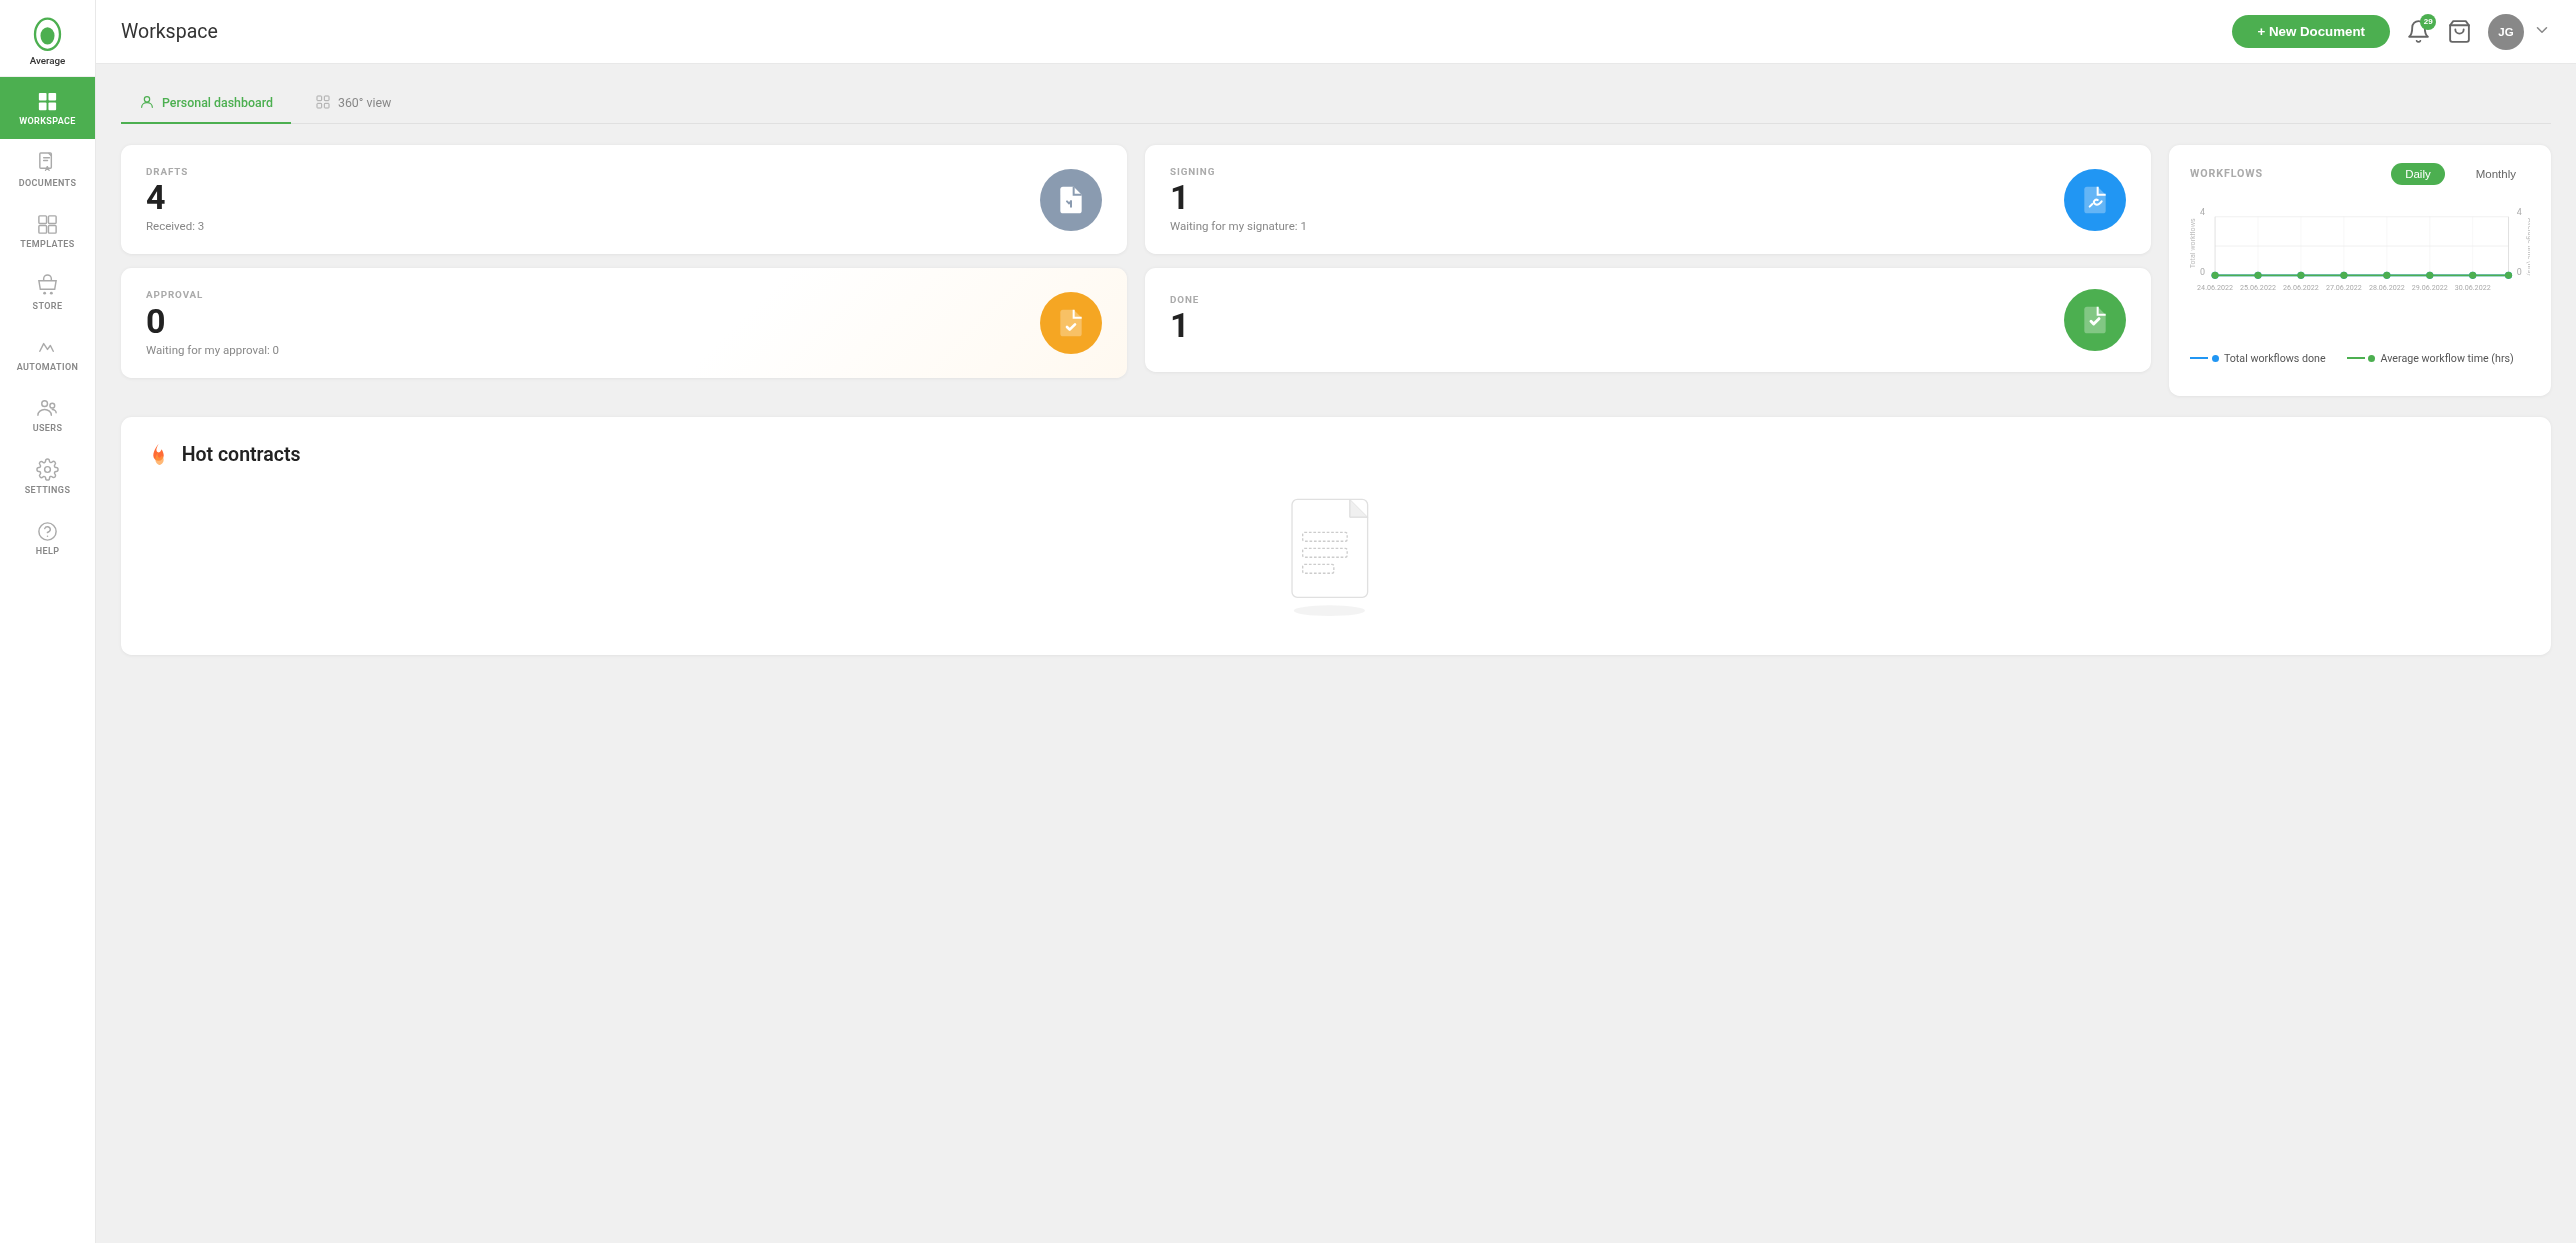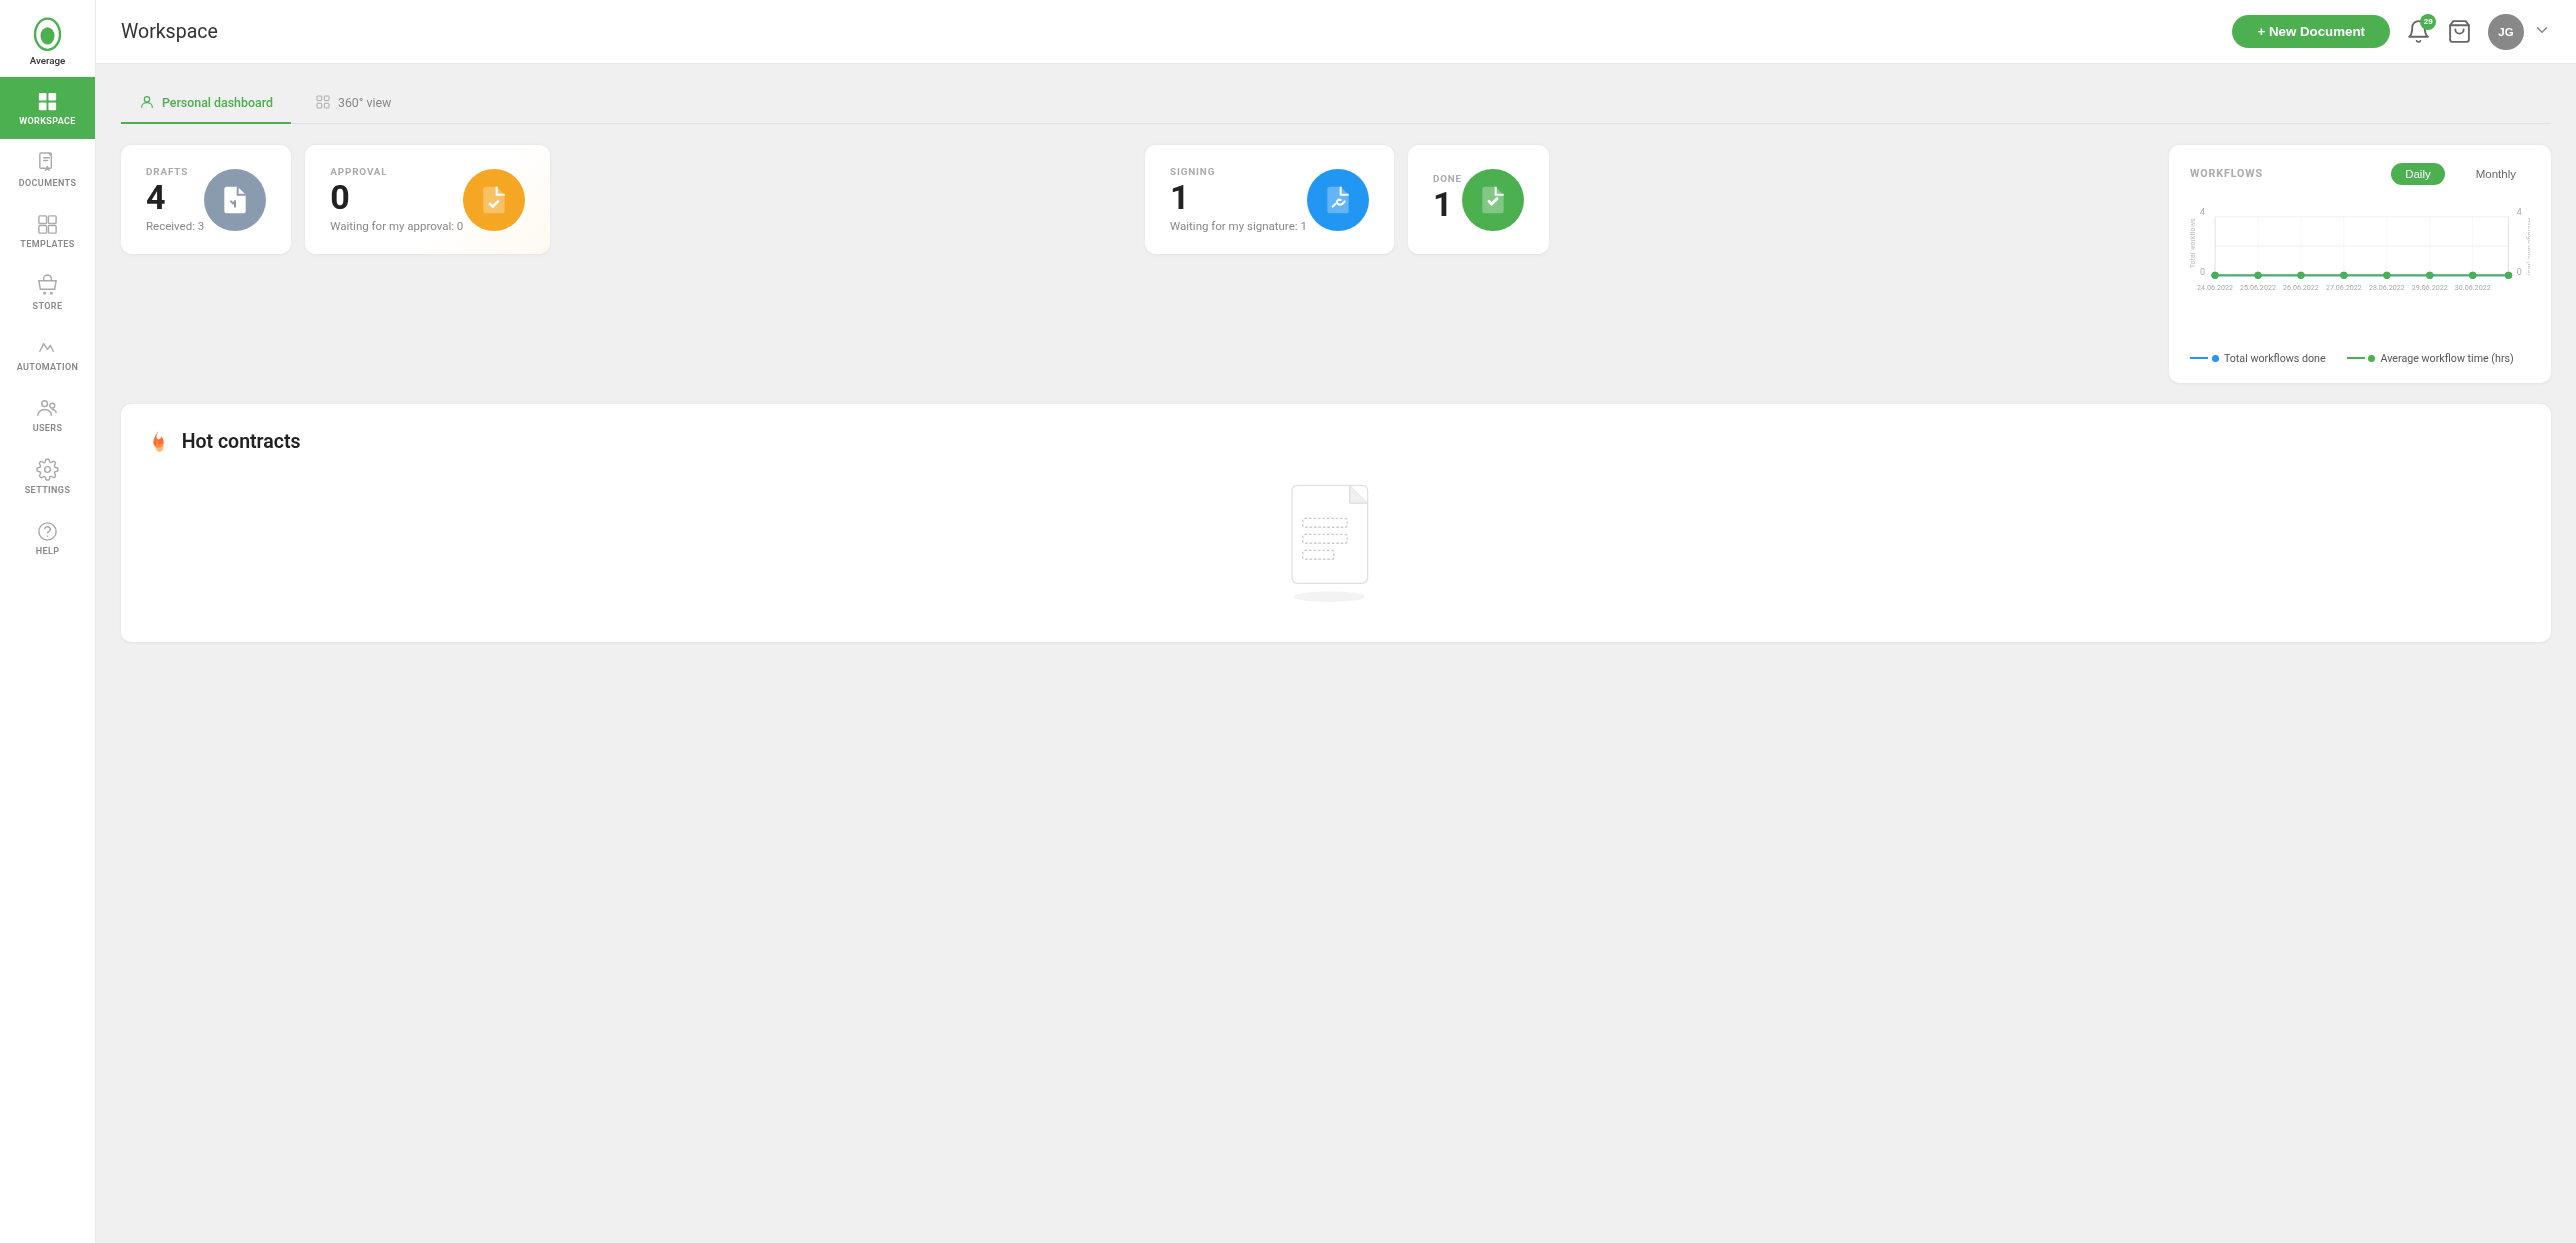--- a/index.html
+++ b/index.html
@@ -183,21 +183,21 @@
 
     
     .dashboard-grid {
       display: grid;
       grid-template-columns: 1fr 1fr 382px;
       gap: 18px;
       margin-bottom: 21px;
     }
     .stat-cards-col {
       display: flex;
-      flex-direction: row;
+      flex-direction: column;
       gap: 14px;
     }
     .stat-card {
       background: #fff;
       border-radius: 10.7px;
       padding: 21px 25px;
       display: flex;
       align-items: center;
       justify-content: space-between;
       box-shadow: 0 0.9px 3.6px rgba(0,0,0,0.06);

